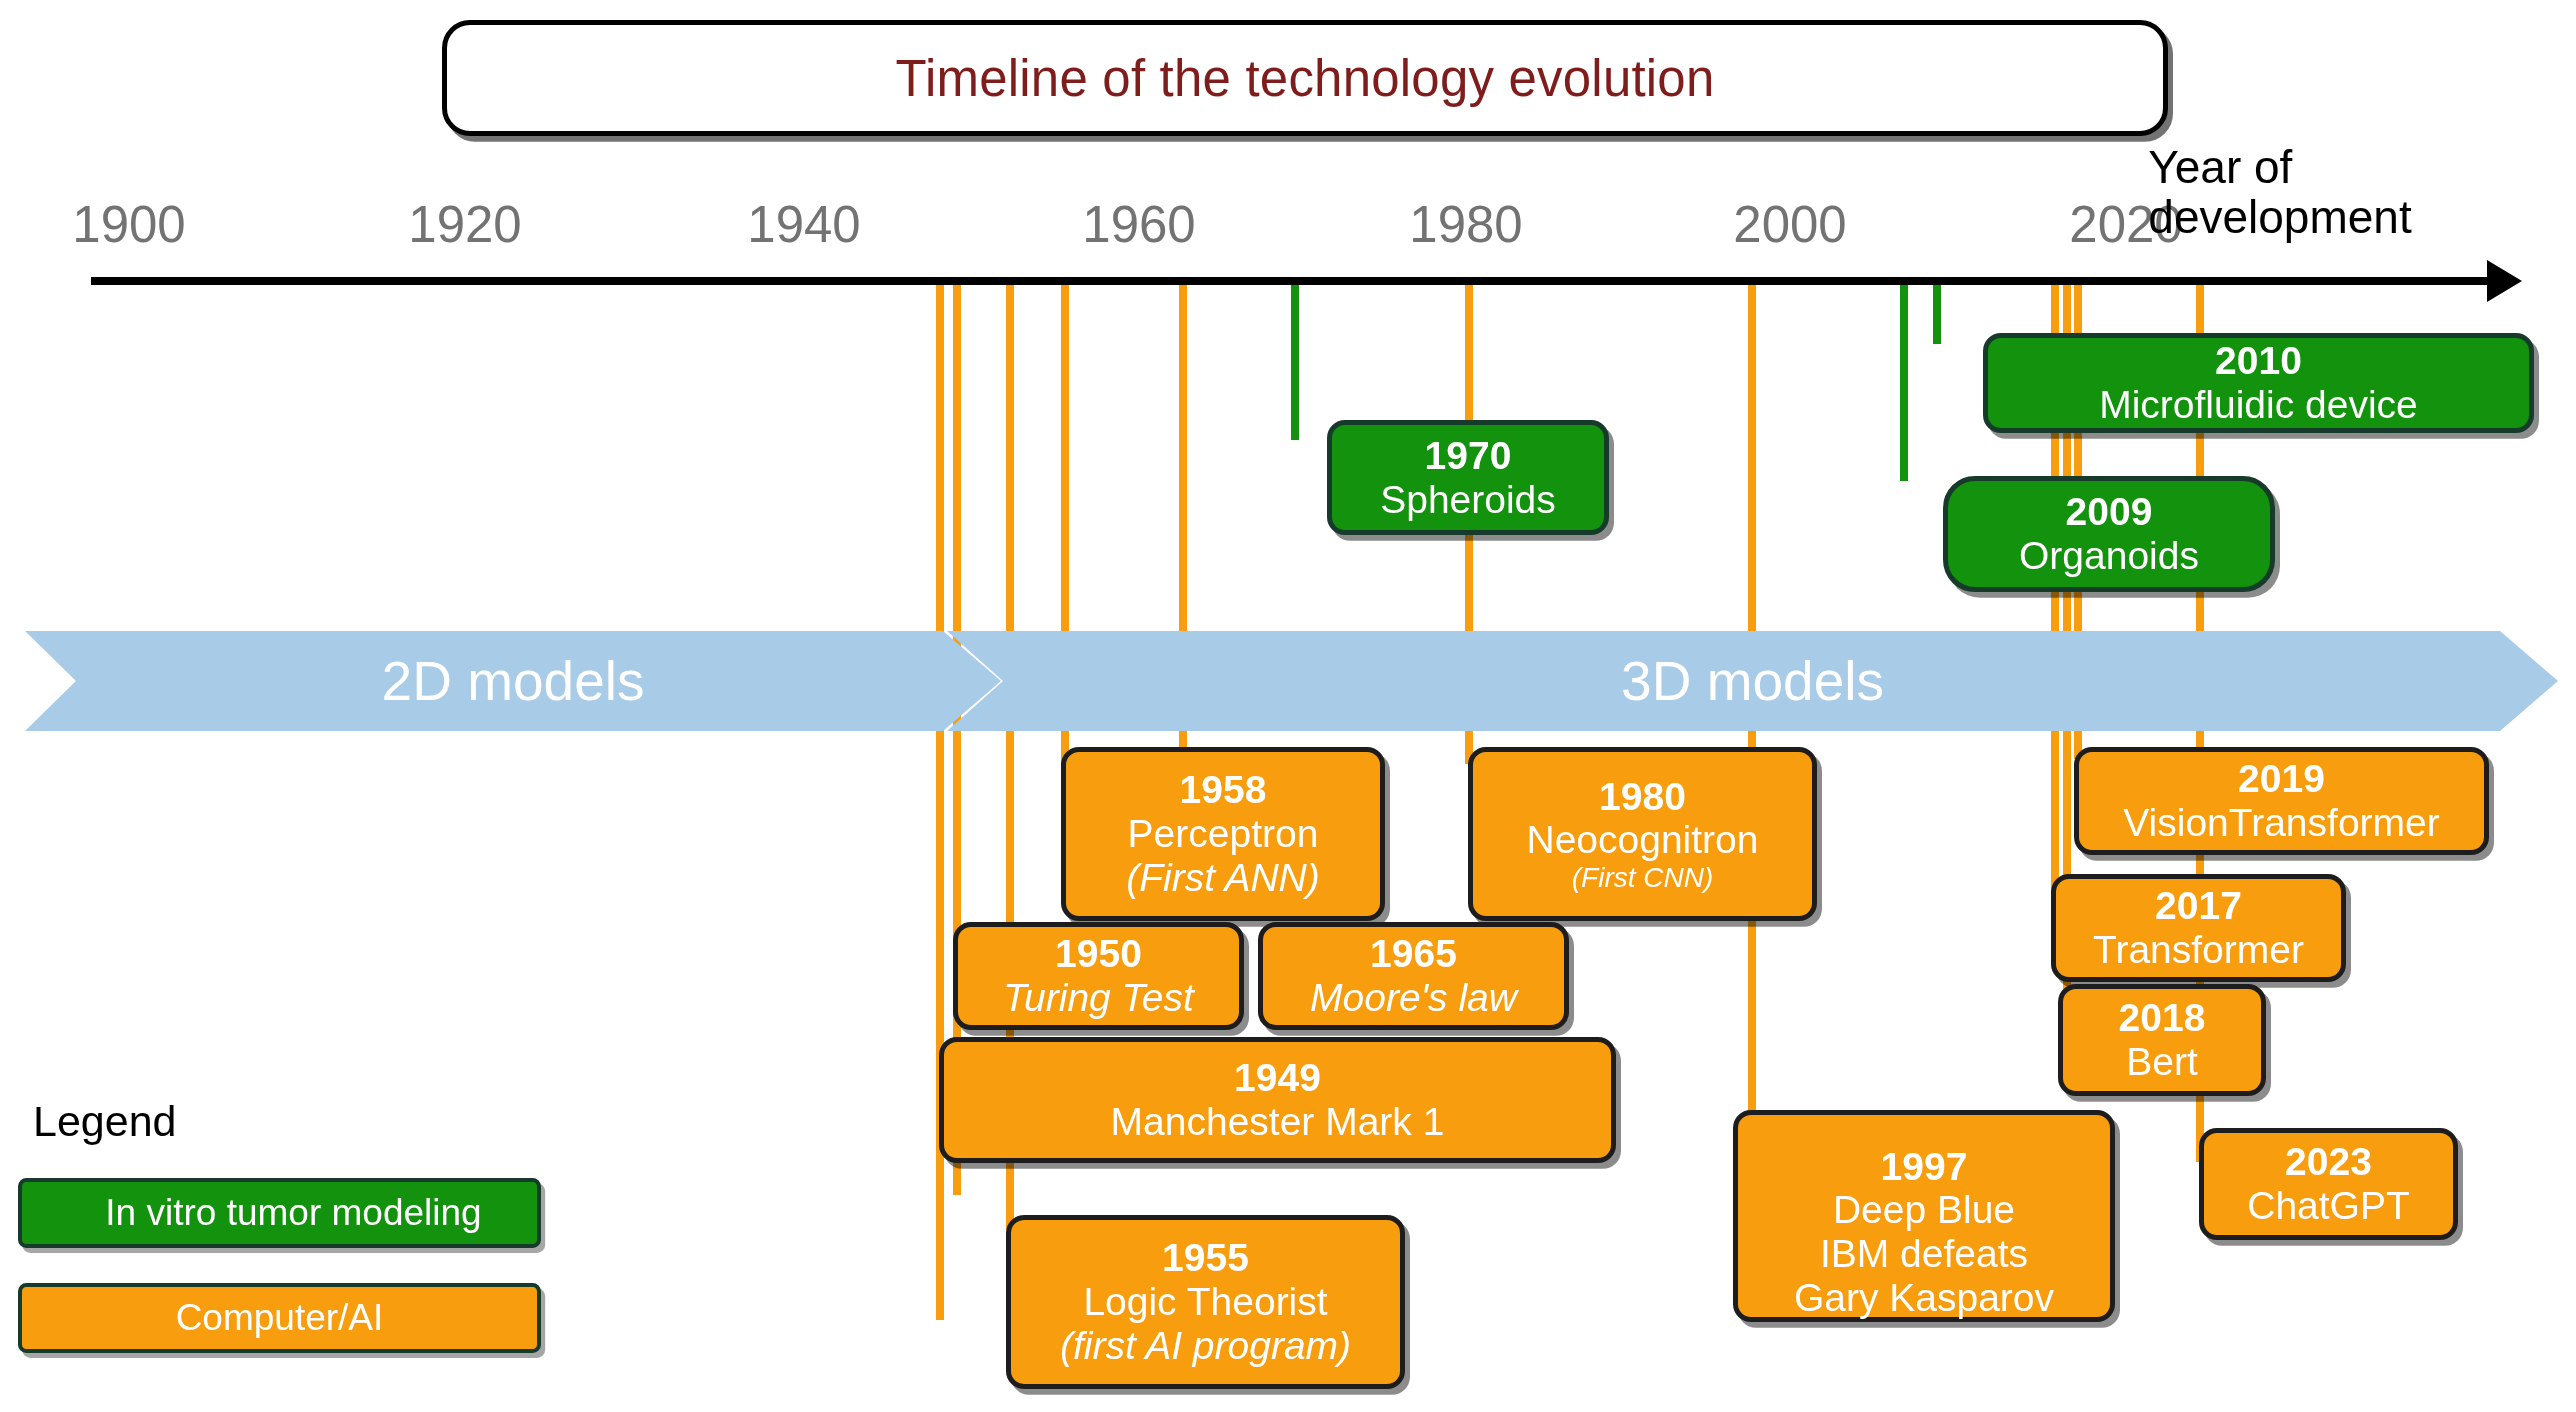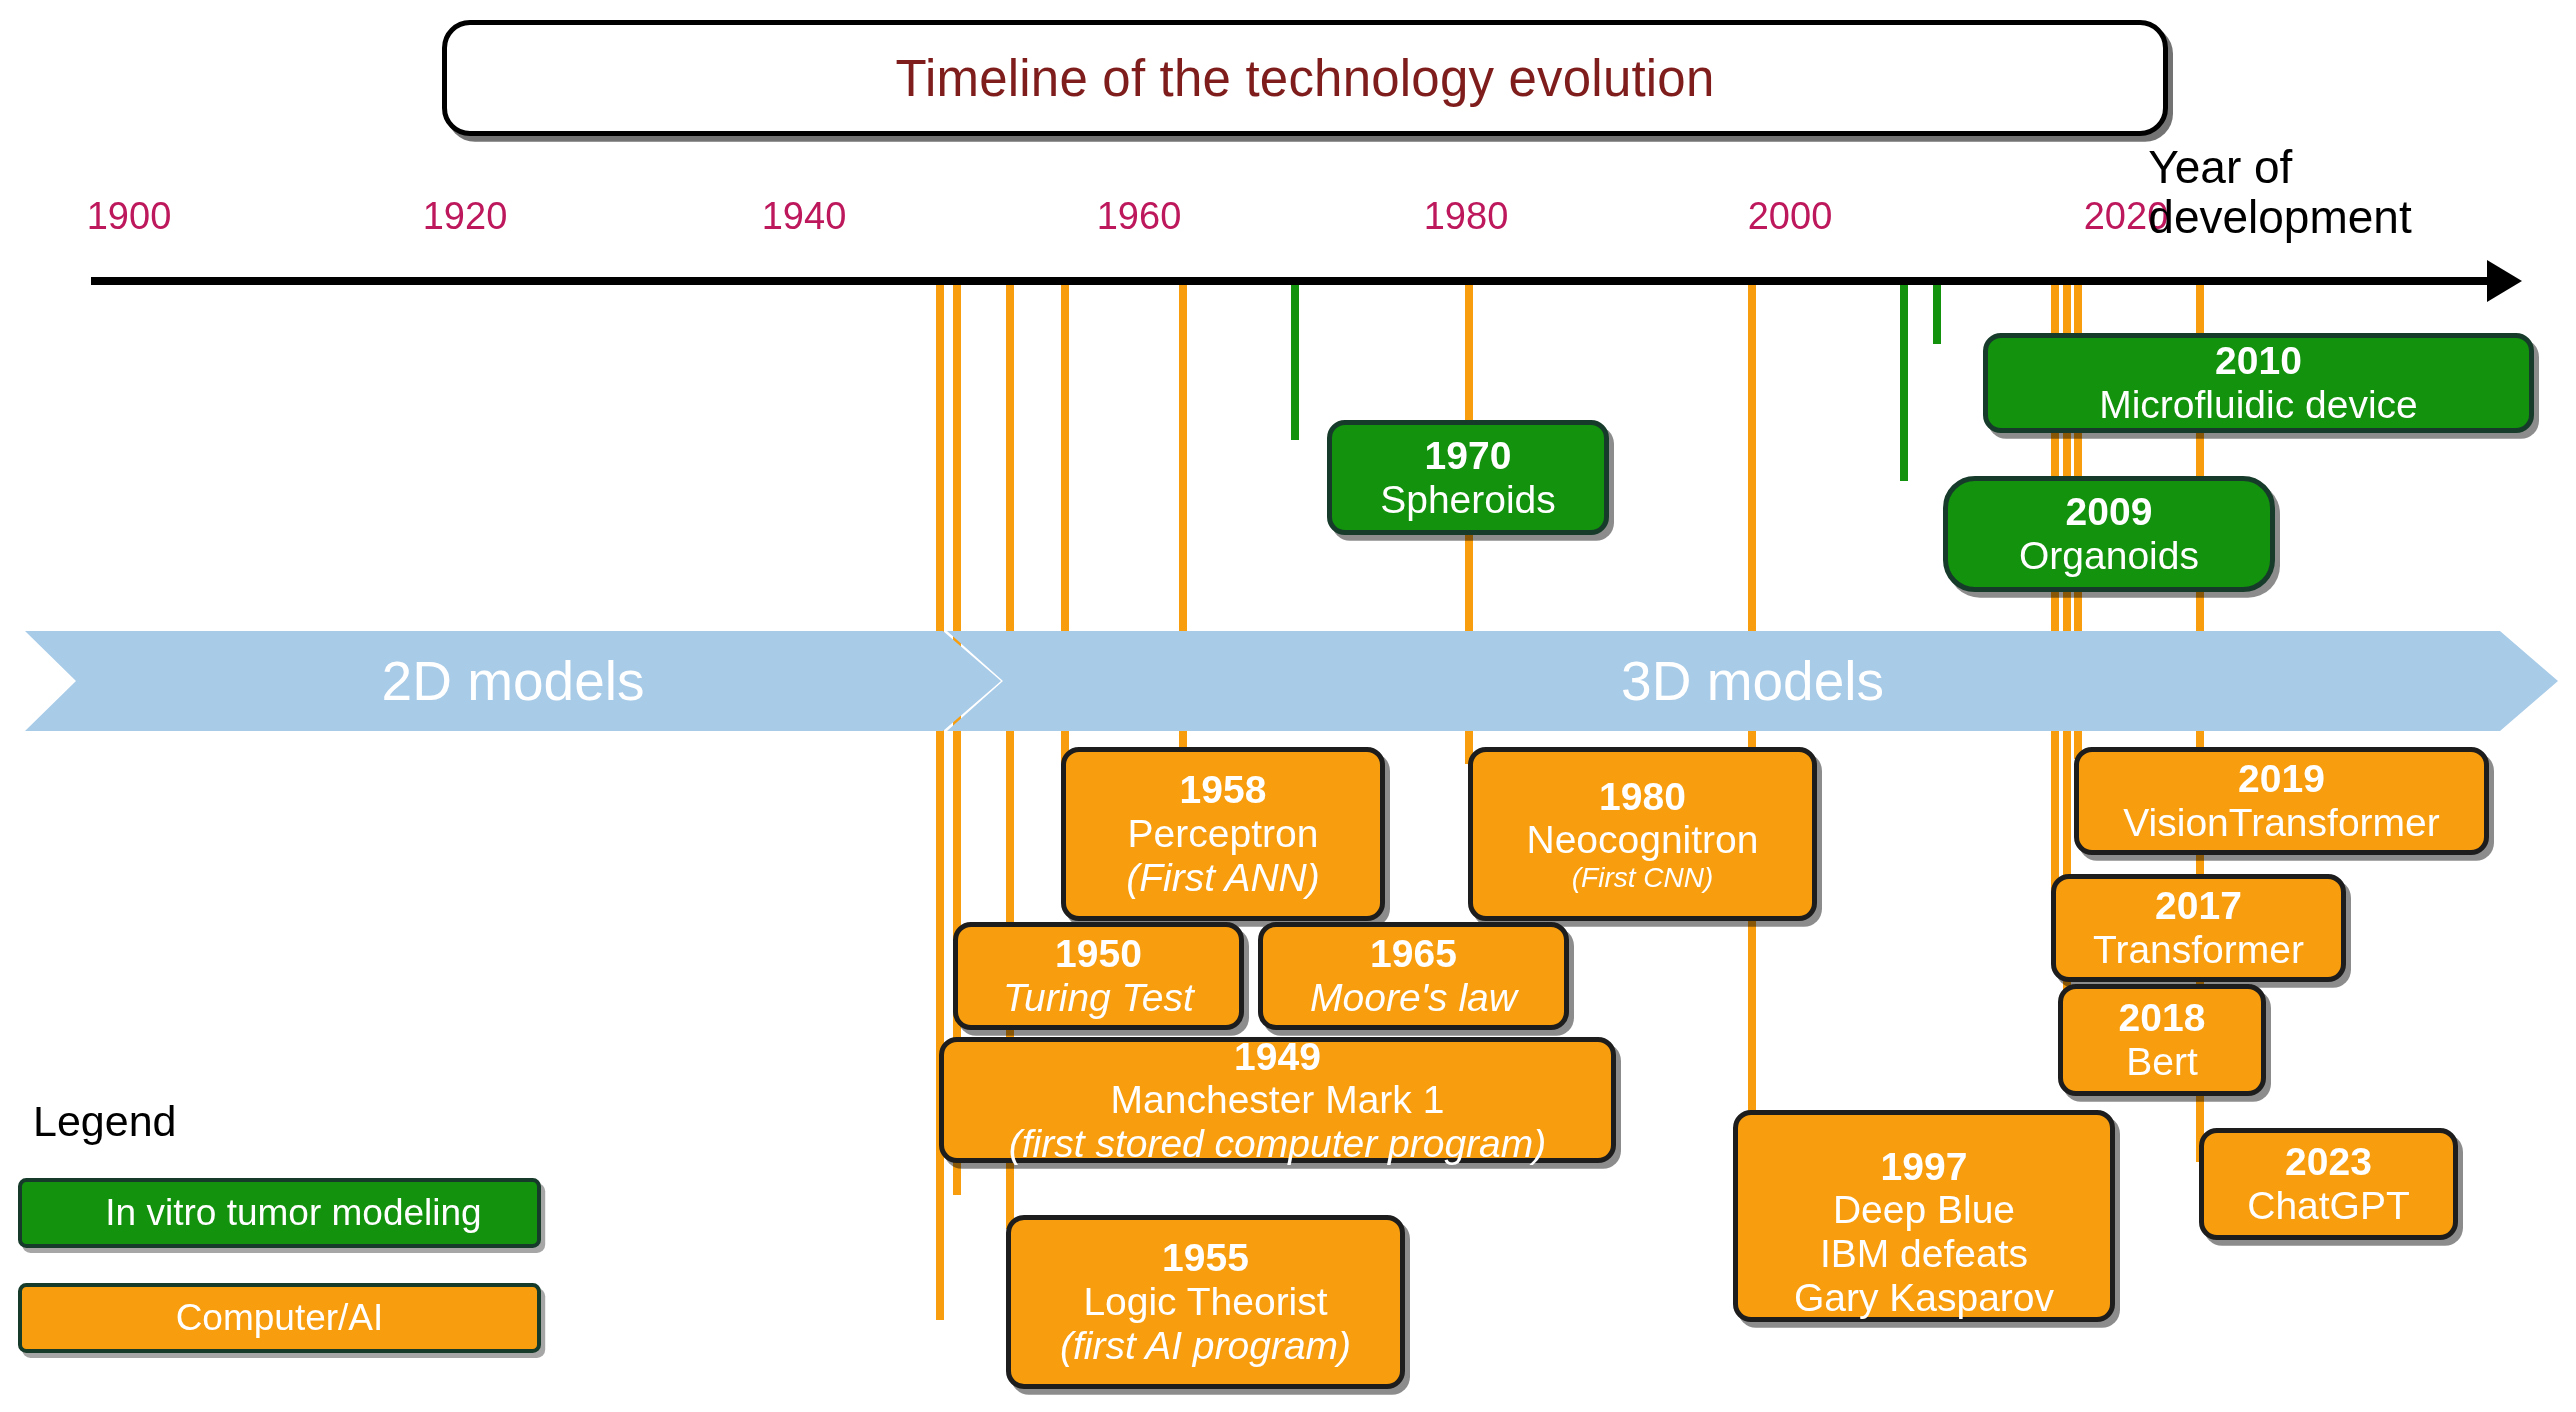--- a/index.html
+++ b/index.html
@@ -43,22 +43,22 @@
     position:absolute;
     left:2487px; top:260px;
     width:0;height:0;
     border-top:21px solid transparent;
     border-bottom:21px solid transparent;
     border-left:35px solid #000000;
   }
   .tick-label{
     position:absolute;
     top:195px;
-    font-size:38px;
-    color:#be185d;
+    font-size:51px;
+    color:#737373;
     transform:translateX(-50%);
     white-space:nowrap;
     text-align:right;
   }
   .axis-caption{
     position:absolute;
     left:2280px; top:143px;
     font-size:46px;
     color:#000000;
     line-height:1.08;
@@ -213,21 +213,20 @@
         <div class="yr" style="font-size: 39px;">1965</div>
         <div class="it" style="font-size: 39px;">Moore's law</div>
       </div>
       <div class="evt orange" style="left: 2051px; top: 874px; width: 295px; height: 108px;">
         <div class="yr" style="font-size: 39px;">2017</div>
         <div style="font-size: 39px;">Transformer</div>
       </div>
       <div class="evt orange" style="left: 939px; top: 1037px; width: 677px; height: 126px;">
         <div class="yr" style="font-size: 39px;">1949</div>
         <div style="font-size: 39px;">Manchester Mark 1</div>
-        <div class="it" style="font-size: 39px;">(first stored computer program)</div>
       </div>
       <div class="evt orange" style="left: 2058px; top: 984px; width: 208px; height: 112px;">
         <div class="yr" style="font-size: 39px;">2018</div>
         <div style="font-size: 39px;">Bert</div>
       </div>
       <div class="evt orange" style="left: 1733px; top: 1110px; width: 382px; height: 212px;">
         <div class="yr" style="font-size: 39px; margin-top: 32px;">1997</div>
         <div style="font-size: 39px;">Deep Blue</div>
         <div style="font-size: 39px;">IBM defeats</div>
         <div style="font-size: 39px;">Gary Kasparov</div>

